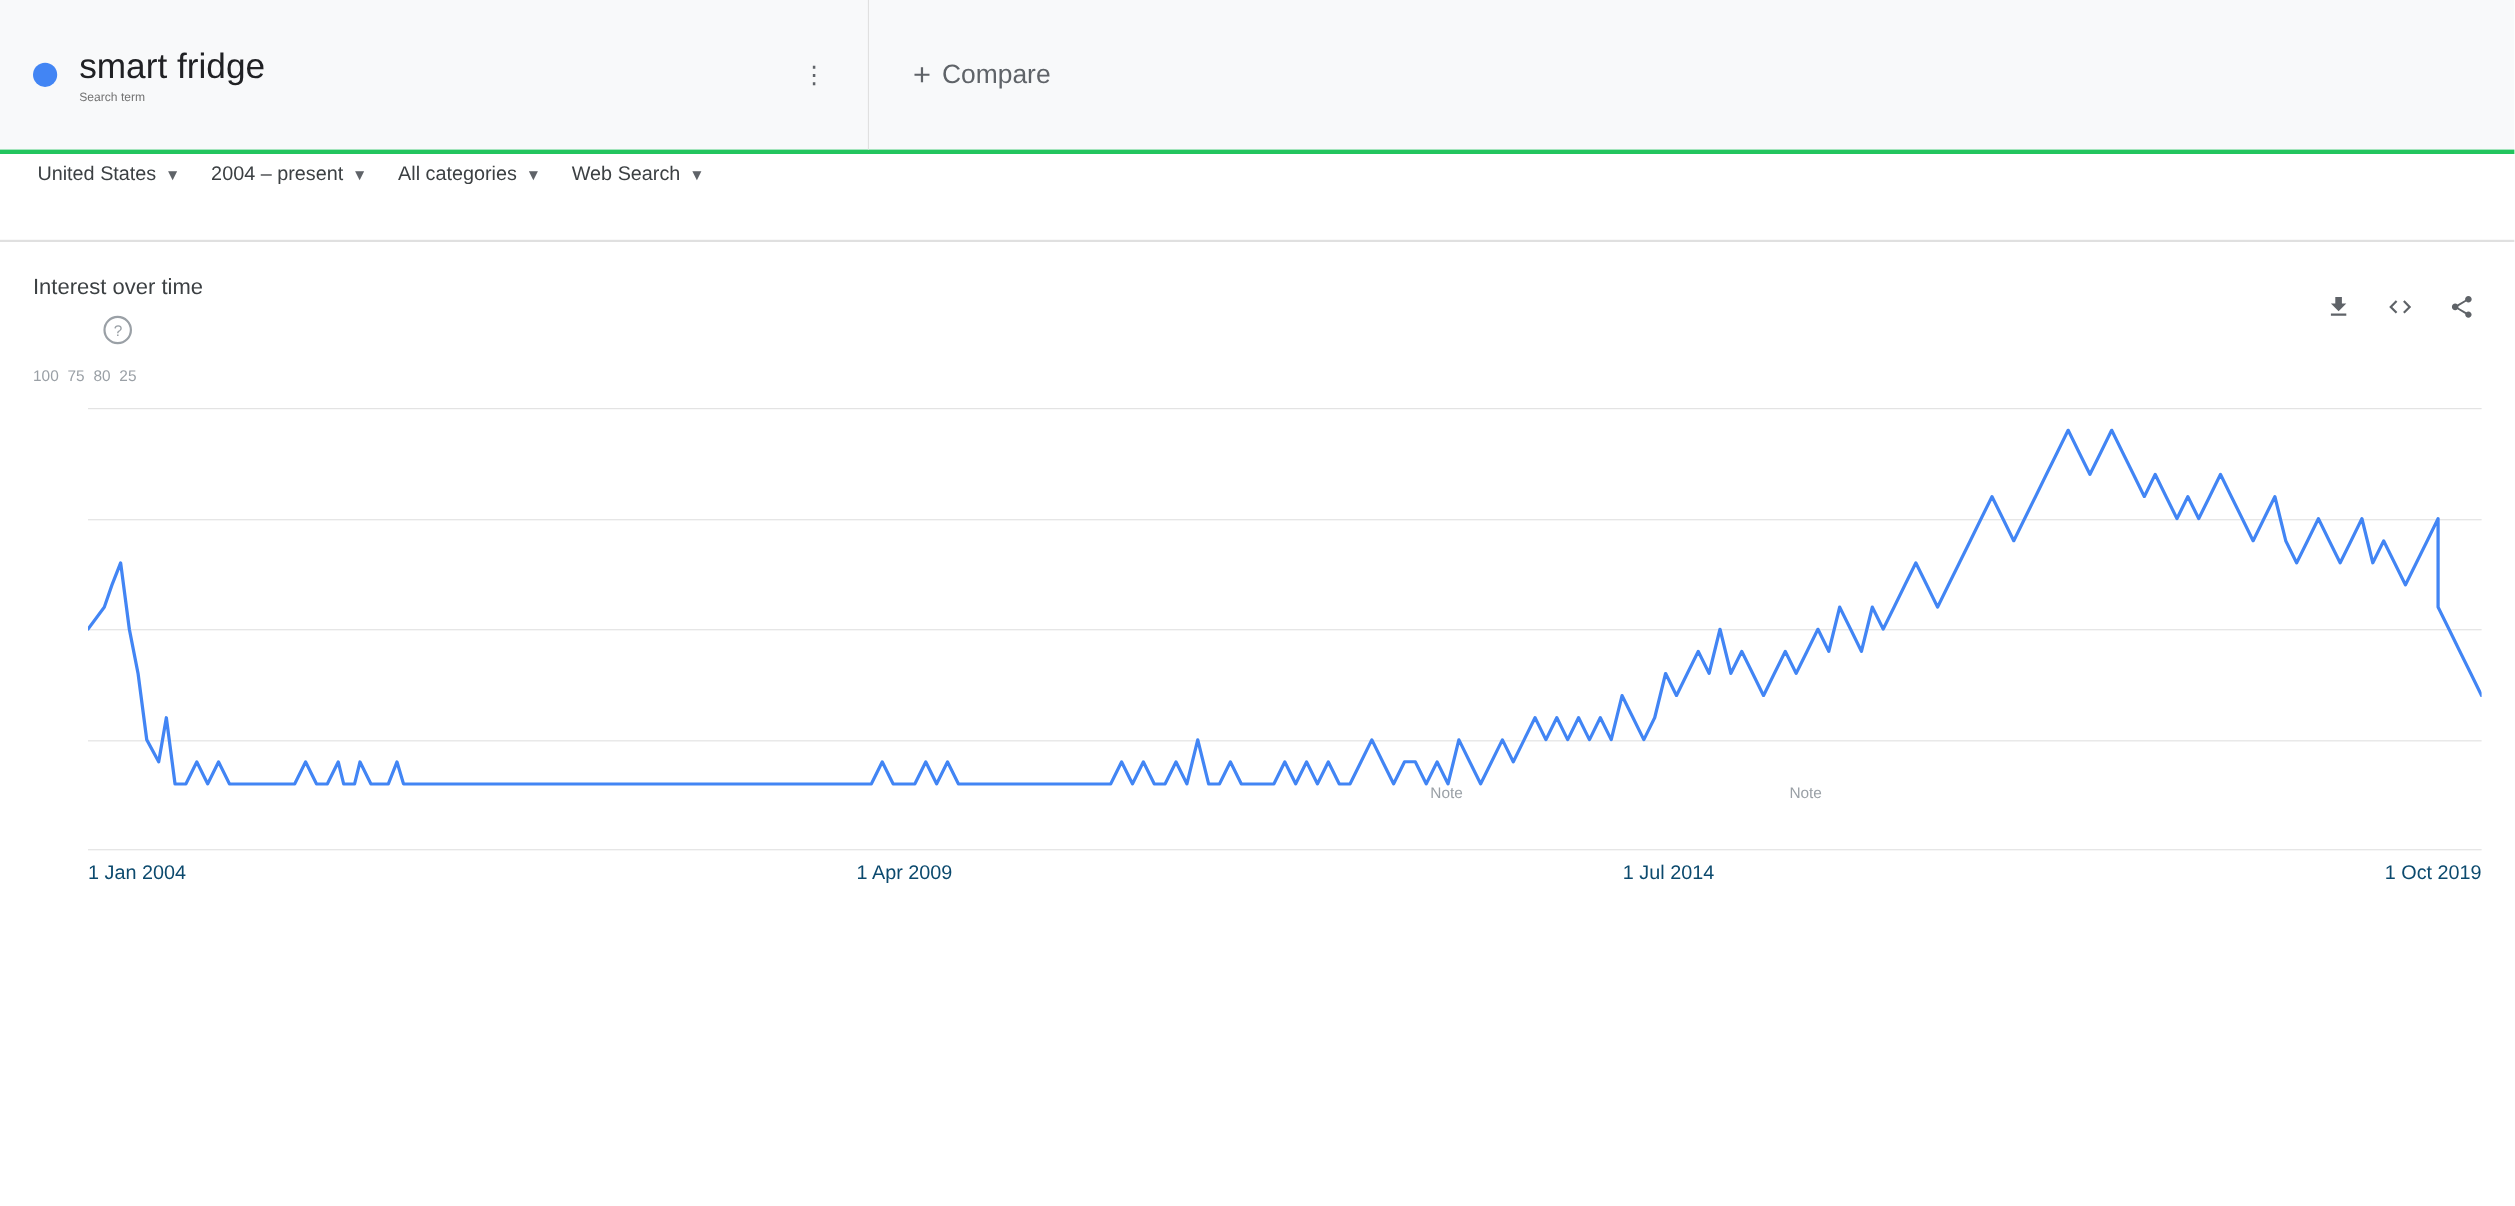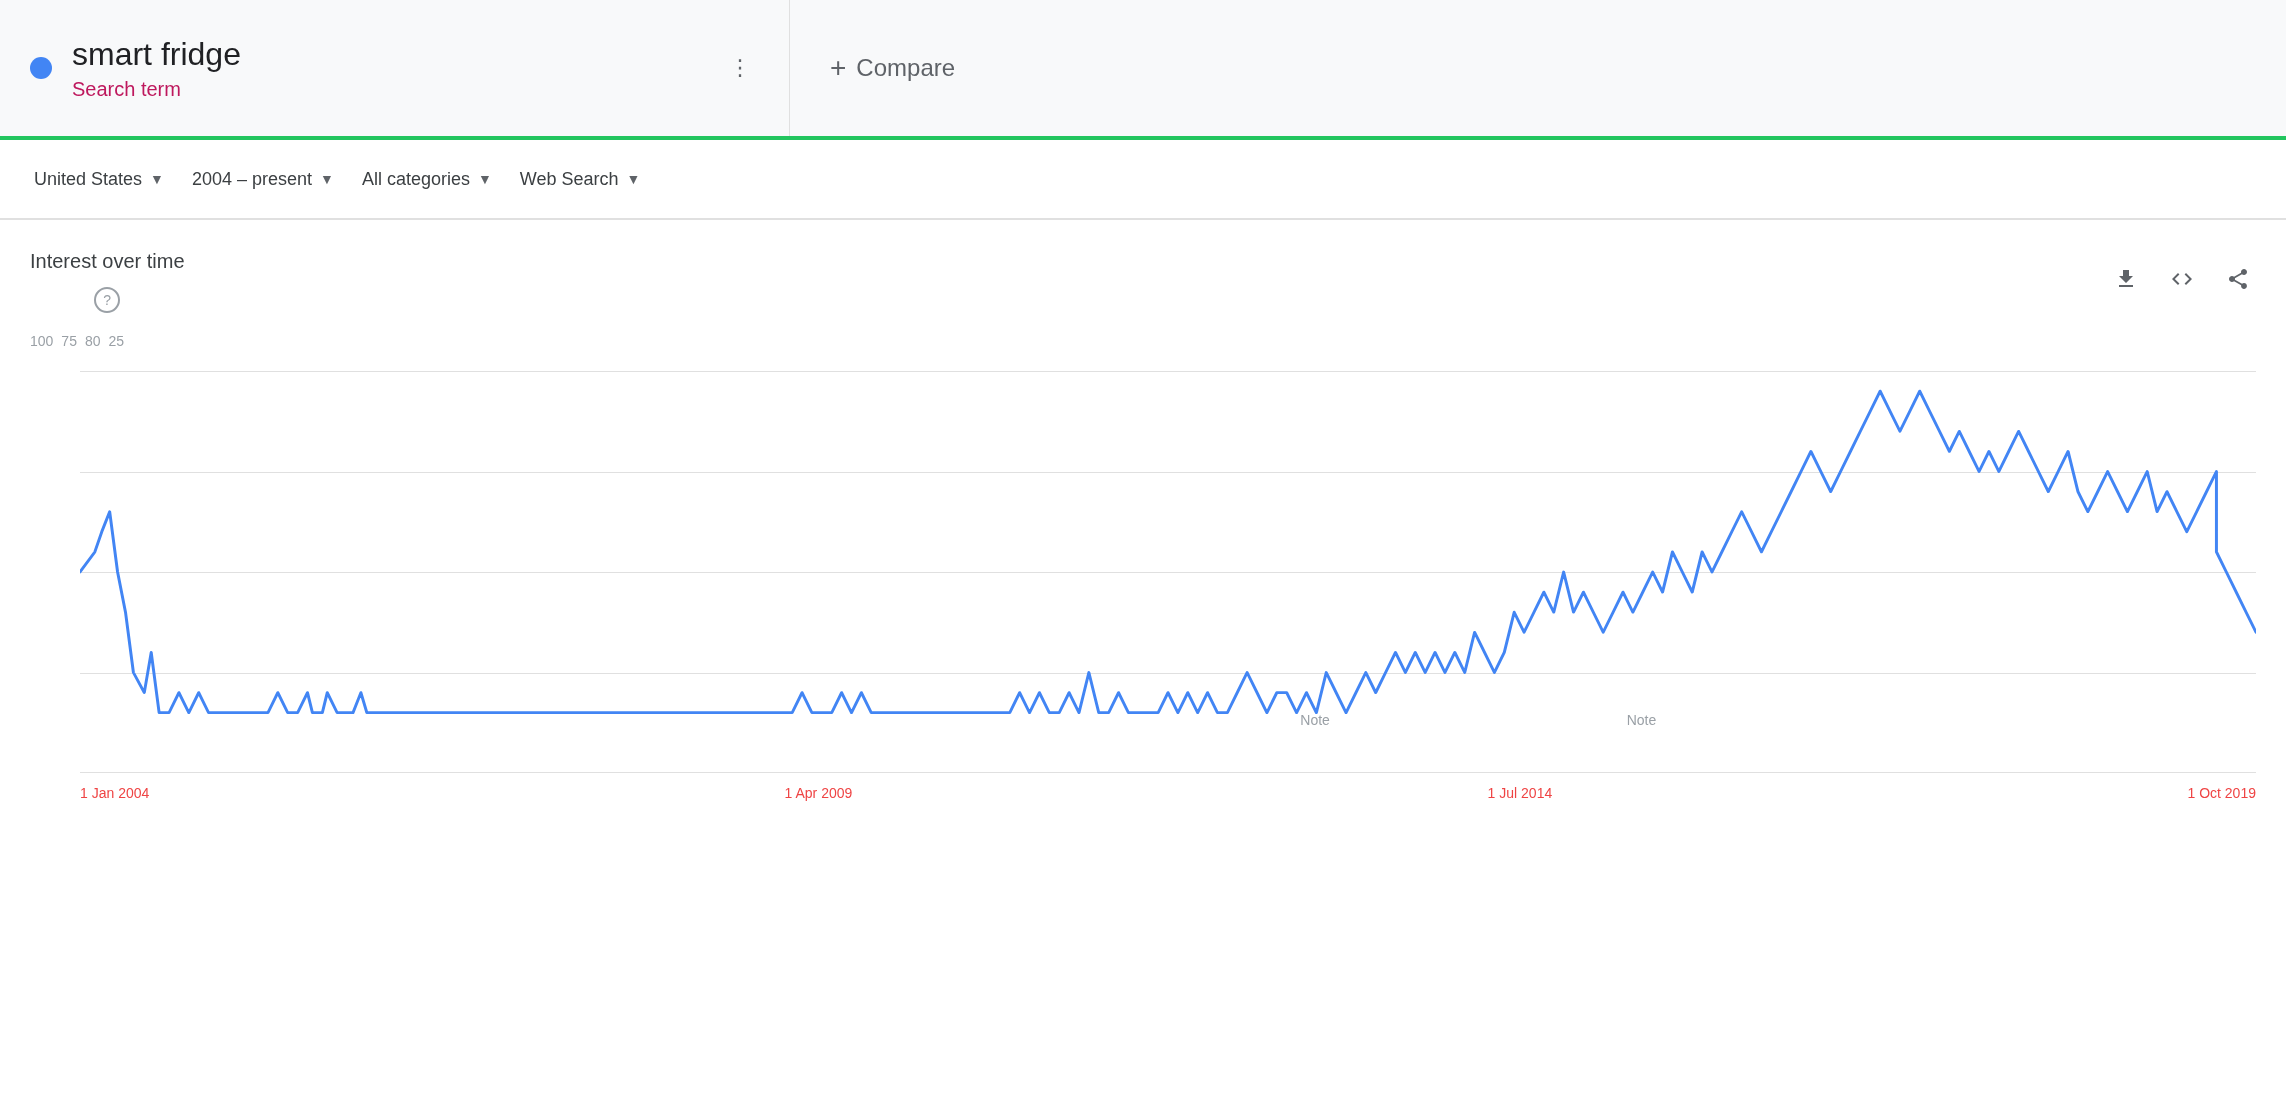--- a/index.html
+++ b/index.html
@@ -36,22 +36,22 @@
     }
 
     .search-term-title {
       font-size: 32px;
       font-weight: 400;
       color: #202124;
       line-height: 1.2;
     }
 
     .search-term-subtitle {
-      font-size: 20px;
-      color: #be185d;
+      font-size: 11px;
+      color: #737373;
       margin-top: 4px;
     }
 
     .three-dots-btn {
       position: absolute;
       right: 30px;
       top: 50%;
       transform: translateY(-50%);
       background: none;
       border: none;
@@ -82,21 +82,21 @@
       font-size: 24px;
     }
 
     .compare-plus {
       font-size: 28px;
       color: #5f6368;
     }
 
     .filters-section {
       display: flex;
-      align-items: center;
+      align-items: flex-start;
       padding: 0 30px;
       height: 80px;
       border-bottom: 2px solid #e0e0e0;
       gap: 20px;
       background: #fff;
     }
 
     .filter-dropdown {
       display: flex;
       align-items: center;
@@ -223,22 +223,22 @@
       right: 0;
       bottom: 0;
       height: 40px;
       display: flex;
       justify-content: space-between;
       align-items: center;
       padding: 0 0;
     }
 
     .x-label {
-      font-size: 14px;
-      color: #ef4444;
+      font-size: 18px;
+      color: #0c4a6e;
     }
 
     .note-label {
       font-size: 14px;
       color: #9aa0a6;
       position: absolute;
     }
 
     svg.trend-line {
       position: absolute;

